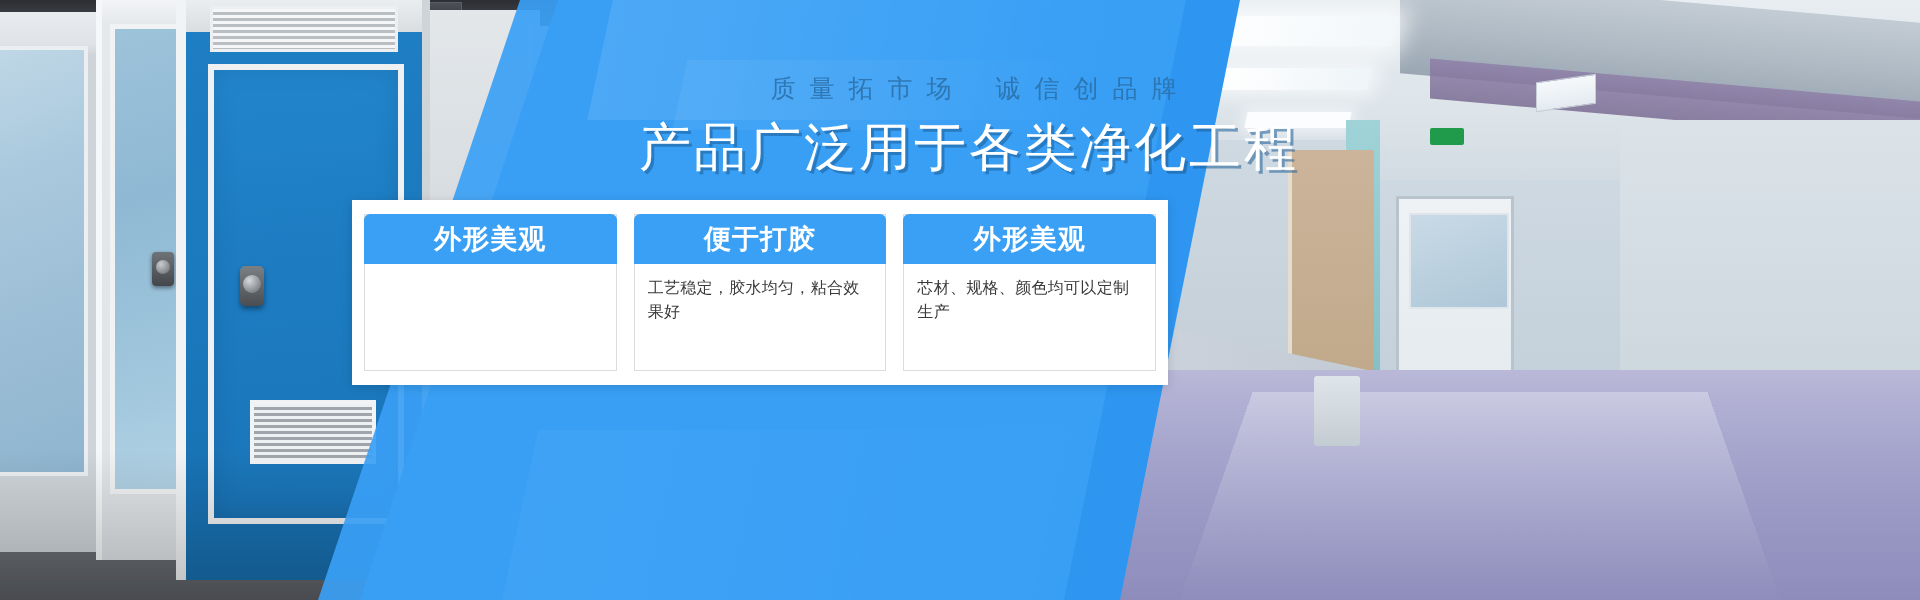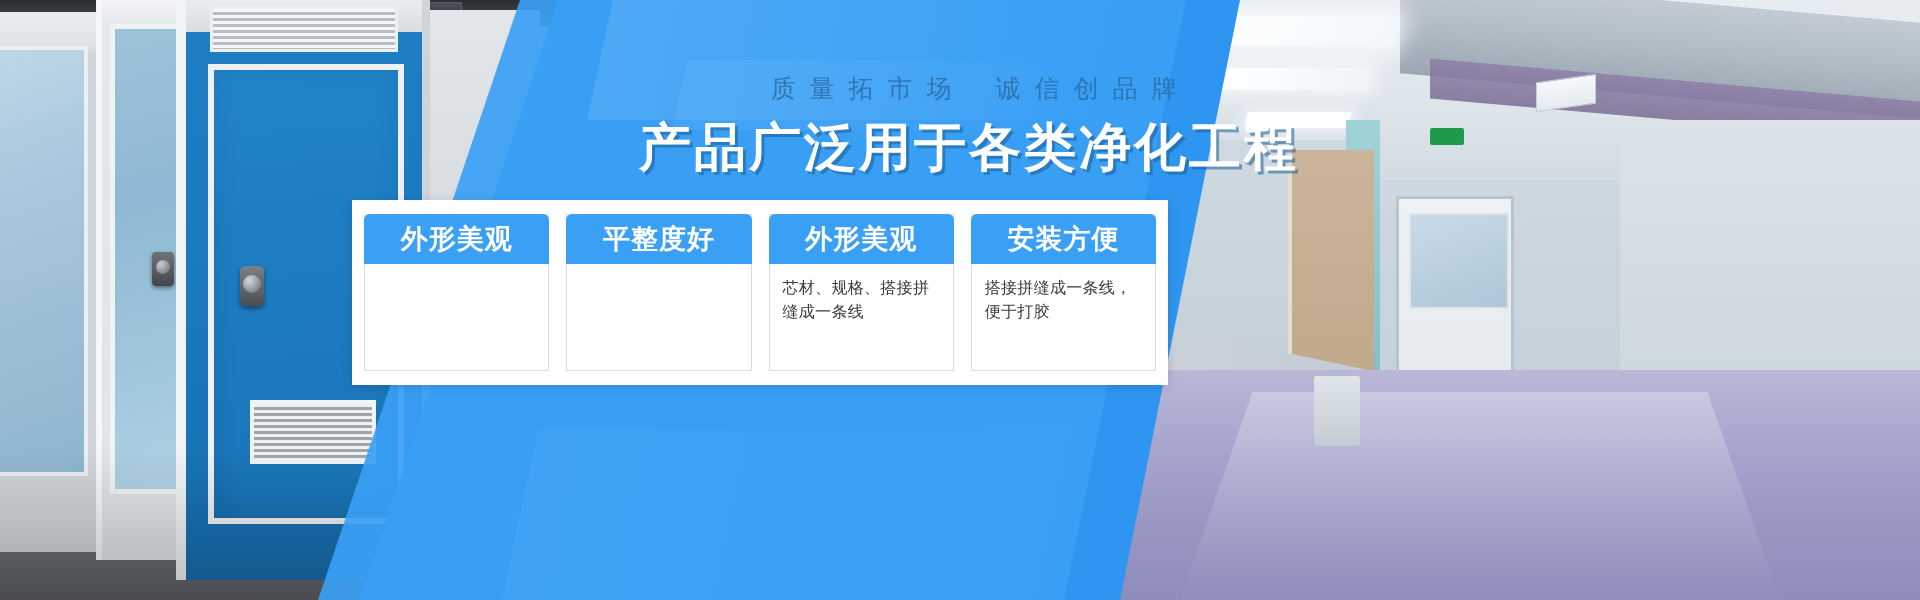--- a/index.html
+++ b/index.html
@@ -267,21 +267,21 @@
     padding-left:21px;
     margin-left:20px;
   }
   .tagline .gap{ display:inline-block; width:30px; }
 
   .headline{
     position:absolute;
     left:0; right:0; top:113px;
     text-align:center;
     font-size:52px;
-    font-weight:bold;
+    font-weight:normal;
     letter-spacing:3px;
     color:#ffffff;
     white-space:nowrap;
     text-shadow:3px 3px 0 rgba(28,92,150,.55);
     font-family:"DejaVu Sans","Liberation Sans",sans-serif;
     padding-left:18px;
   }
 
   
   .panel{
@@ -389,28 +389,25 @@
   <h1 class="headline">产品广泛用于各类净化工程</h1>
 
   <div class="panel"></div>
   <div class="cards">
 
     <div class="card">
       <div class="card-title">外形美观</div>
     </div>
 
     <div class="card">
-      <div class="card-title">平整度好</div>
+      <div class="card-title">便于打胶</div>
+      <div class="card-body">工艺稳定，胶水均匀，粘合效果好</div>
     </div>
 
     <div class="card">
       <div class="card-title">外形美观</div>
-      <div class="card-body">芯材、规格、搭接拼缝成一条线</div>
-    </div>
-
-    <div class="card">
-      <div class="card-title">安装方便</div>
-      <div class="card-body">搭接拼缝成一条线，便于打胶</div>
-    </div>
+      <div class="card-body">芯材、规格、颜色均可以定制生产</div>
+    </div>
+
 
   </div>
 
 </div>
 
 </body></html>

